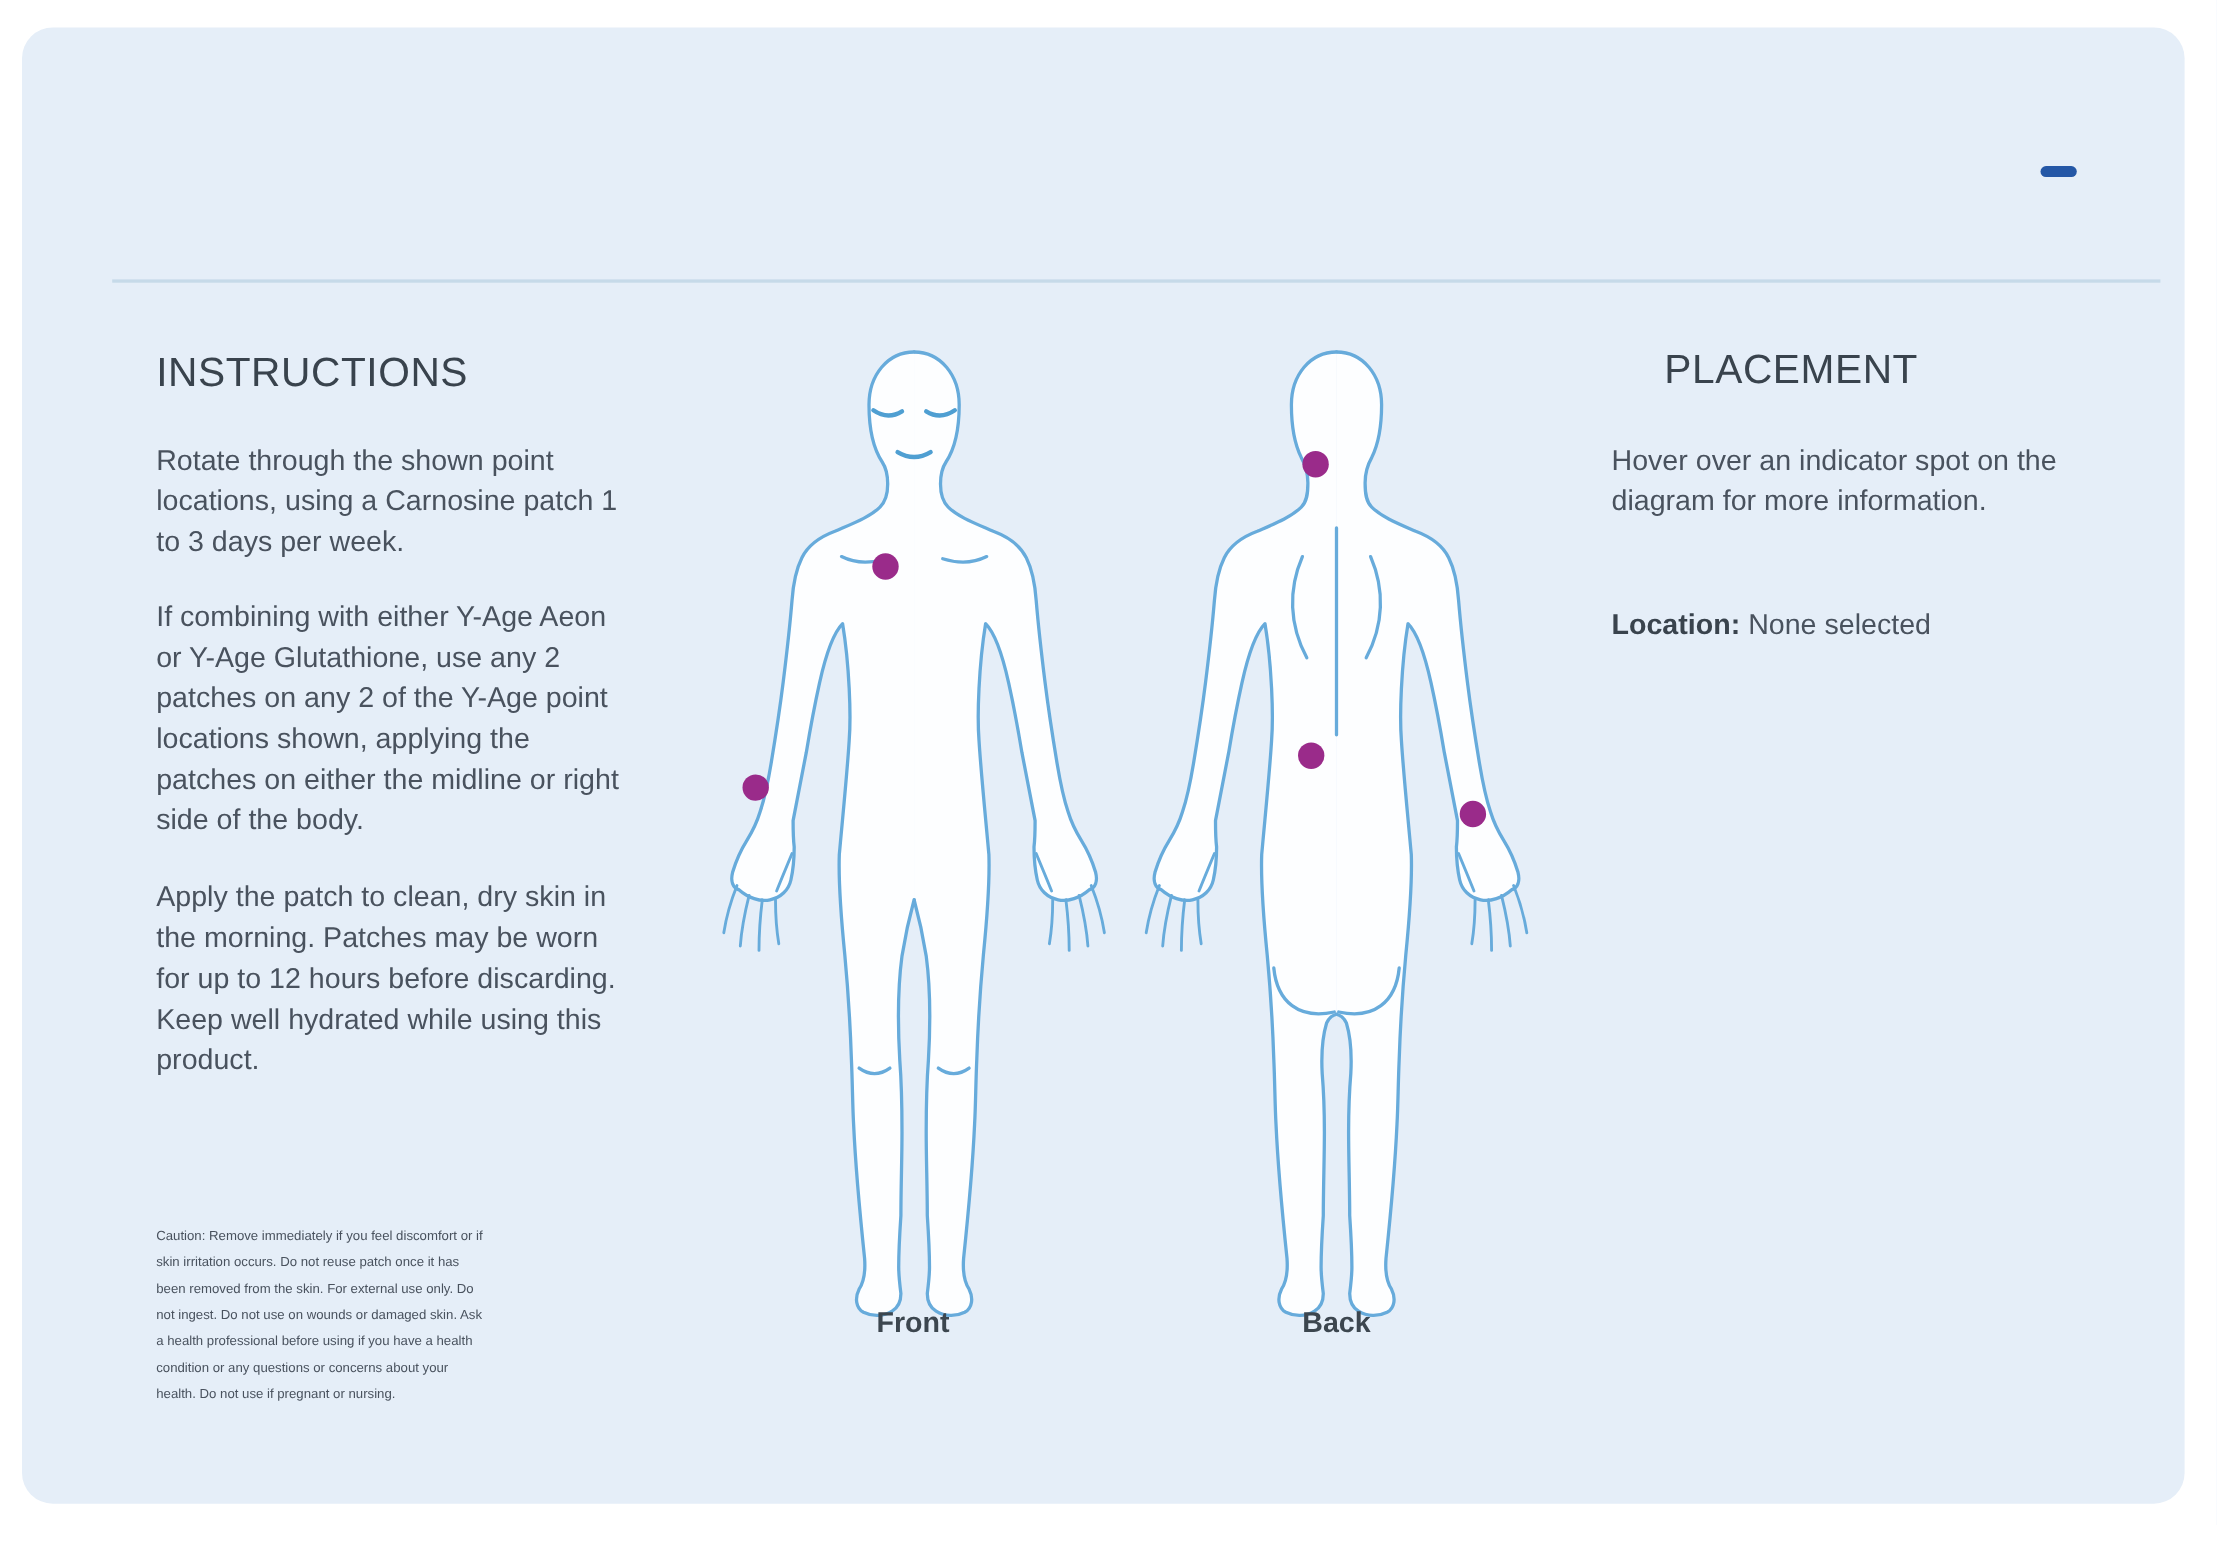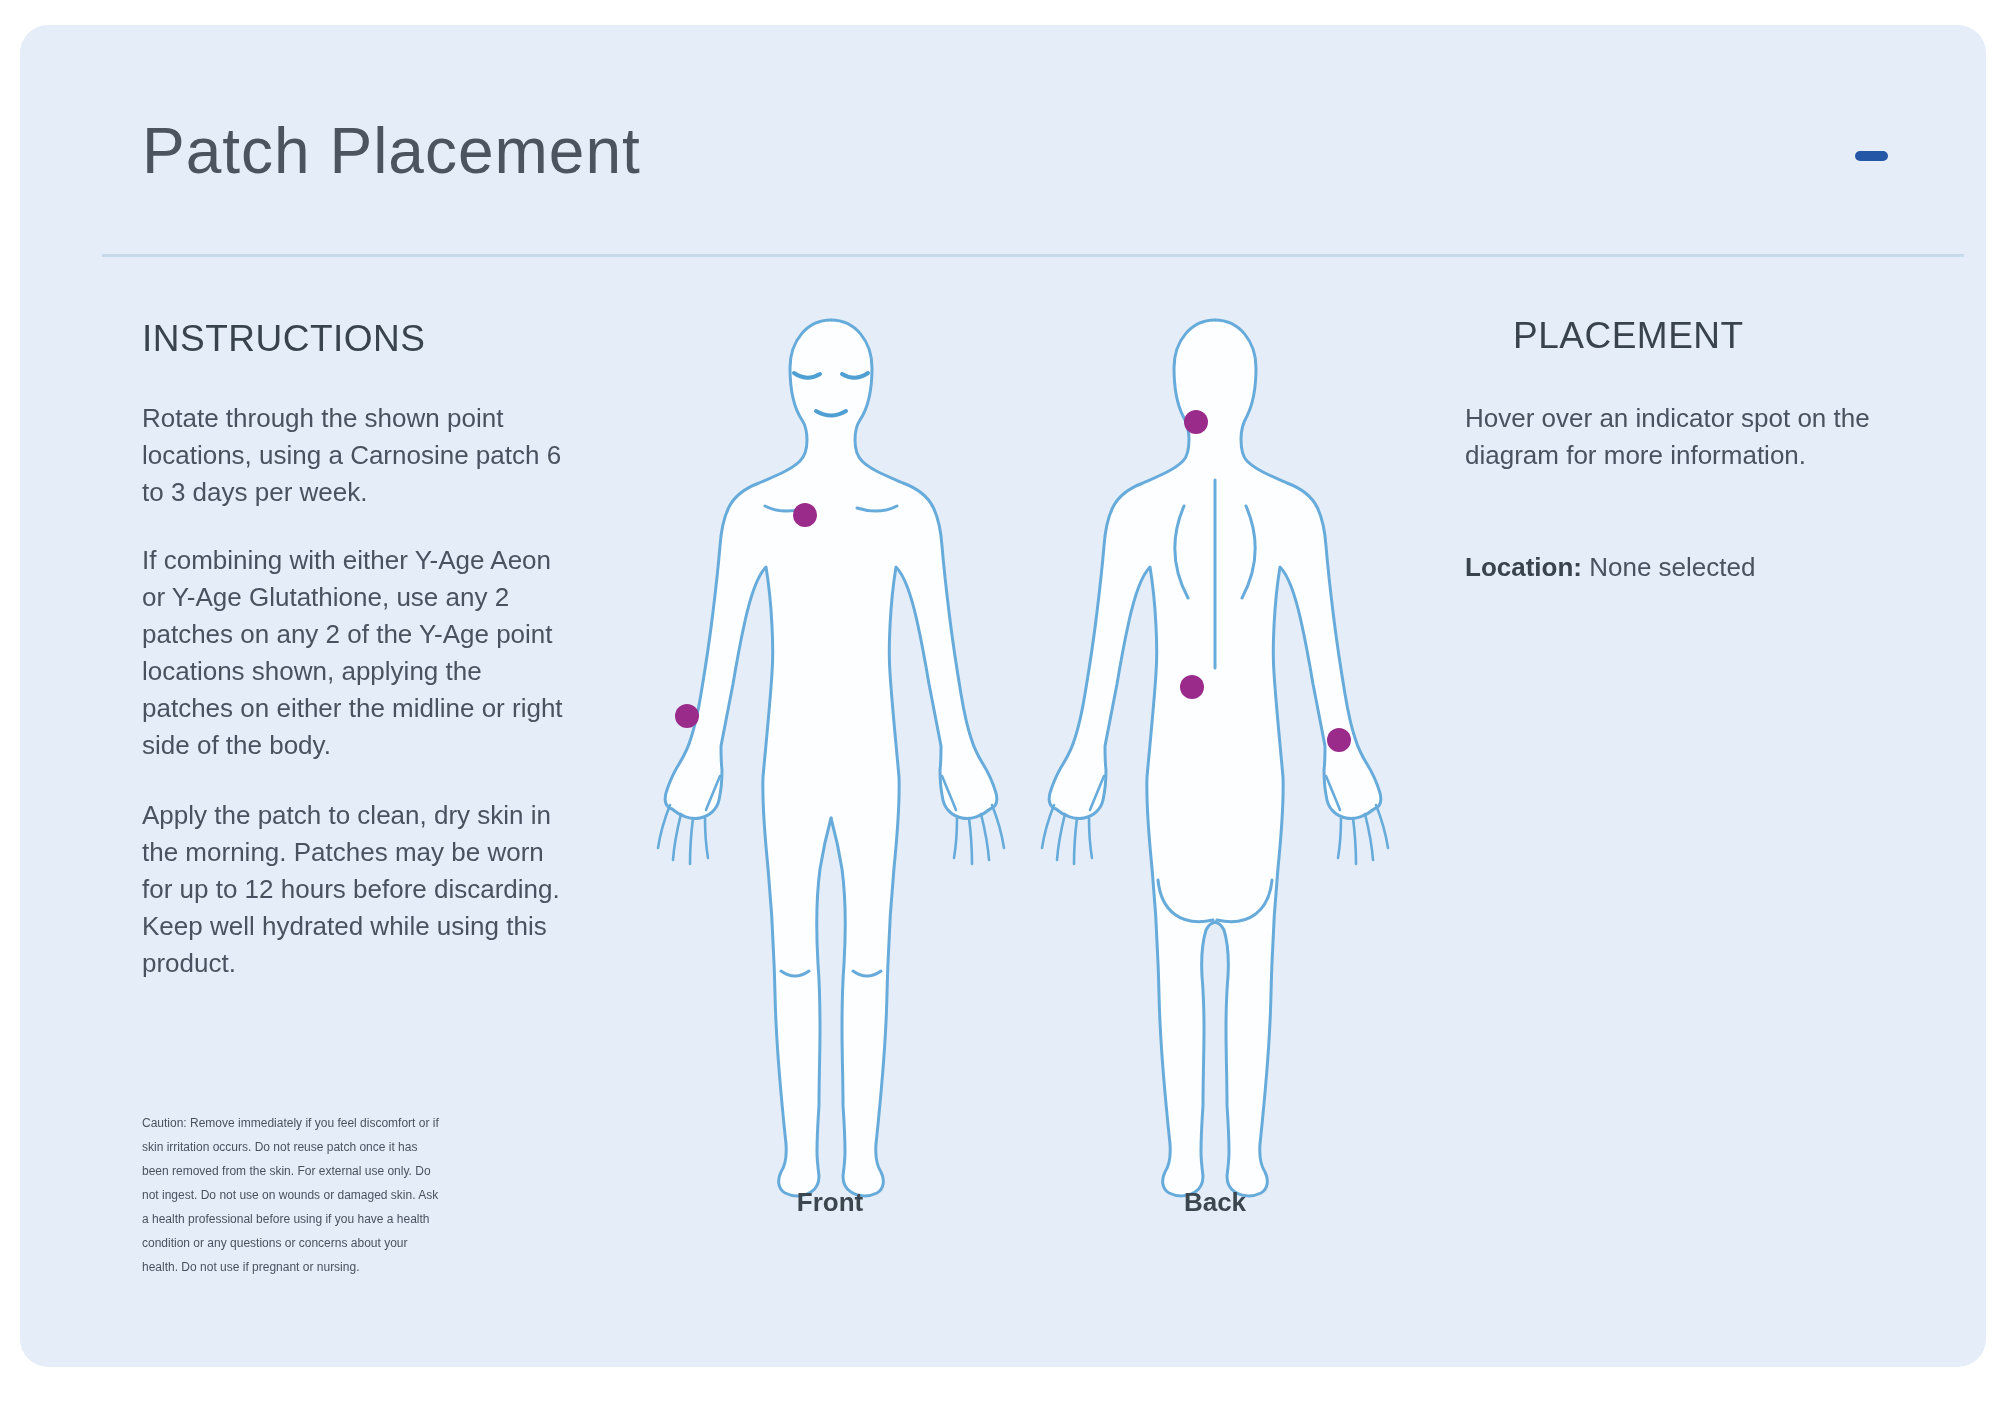--- a/index.html
+++ b/index.html
@@ -41,29 +41,28 @@
   .placement-line{position:absolute;left:1445px;top:487px;font-size:26px;
     color:var(--body-text);margin-top:40px;}
   .placement-line b{font-weight:bold;color:var(--heading);}
   .static{pointer-events:none;}
 </style>
 </head>
 <body>
 
 <div class="card">
 
-  <h1 class="page-title static">Patch Placement</h1>
 
   <button class="collapse-btn"></button>
 
   <div class="divider"></div>
 
   <h2 class="col-heading" style="left:122px;top:293px;">INSTRUCTIONS</h2>
   <p class="body-copy static" style="left:122px;top:375px;">Rotate through the shown point
-locations, using a Carnosine patch 6
+locations, using a Carnosine patch 1
 to 3 days per week.</p>
   <p class="body-copy static" style="left:122px;top:517px;">If combining with either Y-Age Aeon
 or Y-Age Glutathione, use any 2
 patches on any 2 of the Y-Age point
 locations shown, applying the
 patches on either the midline or right
 side of the body.</p>
   <p class="body-copy static" style="left:122px;top:772px;">Apply the patch to clean, dry skin in
 the morning. Patches may be worn
 for up to 12 hours before discarding.

